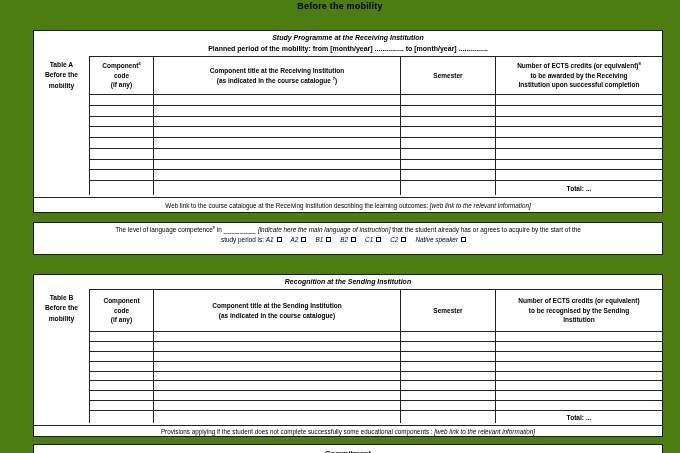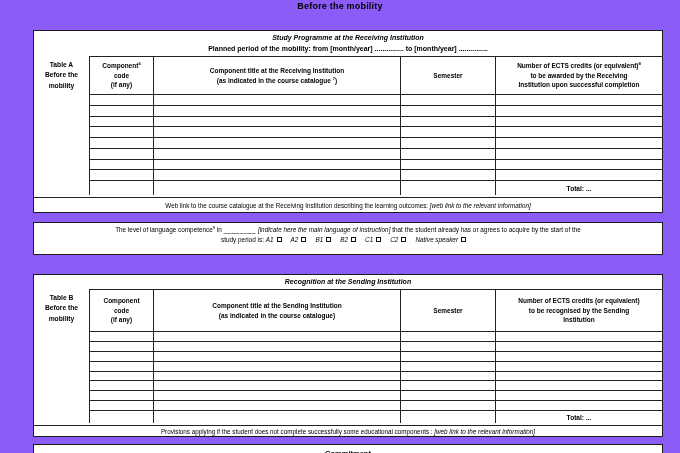--- a/index.html
+++ b/index.html
@@ -1,18 +1,18 @@
 <!DOCTYPE html>
 <html><head>
 <meta charset="utf-8">
 <style>
   * { box-sizing: border-box; margin: 0; padding: 0; }
   html,body { background:#ffffff; }
   body { font-family: "Liberation Sans", sans-serif; color:#000; }
-  .page { position:relative; width:680px; height:453px; background:#8b5cf6; overflow:hidden; margin:0 auto; }
+  .page { position:relative; width:680px; height:453px; background:#4d7c0f; overflow:hidden; margin:0 auto; }
 
   .doc-title { position:absolute; top:1px; left:0; width:100%; text-align:center;
                font-size:9px; font-weight:bold; letter-spacing:.2px; }
 
   .box { position:absolute; border:1.7px solid #1b1b1b; background:#fff; }
 
   #boxA { left:33px; top:30px;  width:630px; height:183px; }
   #langBox { left:33px; top:222px; width:630px; height:33px; }
   #boxB { left:33px; top:274px; width:630px; height:163px; }
   #boxC { left:33px; top:444px; width:630px; height:40px; }

